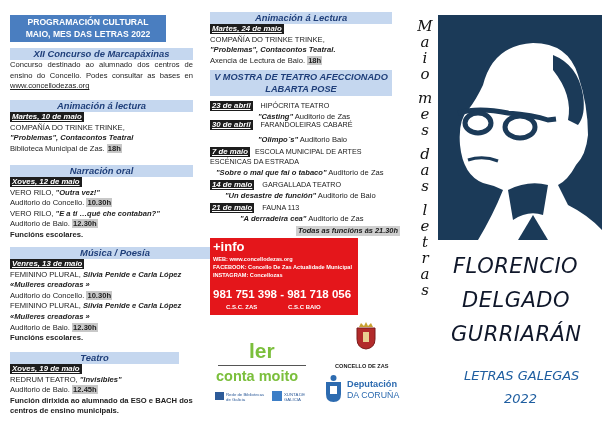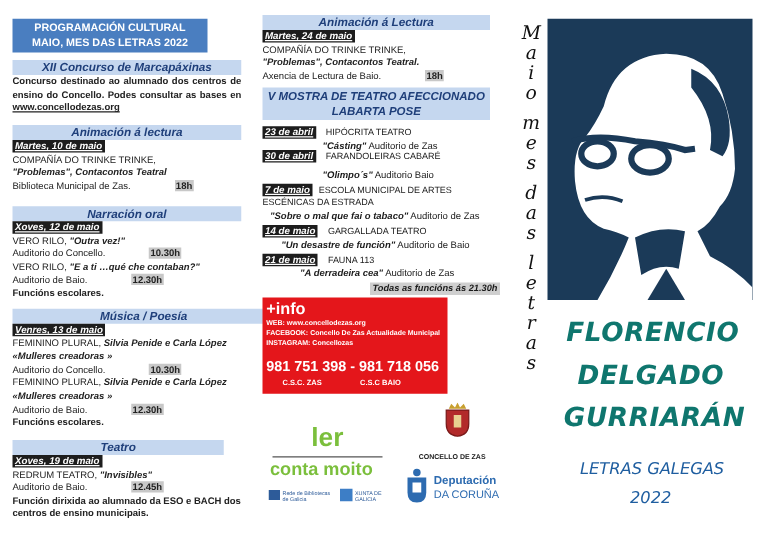--- a/index.html
+++ b/index.html
@@ -16,24 +16,24 @@
   .sec-head {
     position: absolute; background: #c5d7ef; color: #1f3f7a; font-weight: bold;
     font-style: italic; text-align: center; font-size: 9.4px; line-height: 12px;
   }
   .txt { position: absolute; font-size: 7.6px; line-height: 10.6px; color: #222; }
   .date {
     display: inline-block; background: #1d1d1d; color: #fff; font-weight: bold;
     font-style: italic; text-decoration: underline; font-size: 7.8px; line-height: 10px;
     padding: 0 2px;
   }
-  .hl { background: #c8c8c8; font-weight: bold; padding: 0 1px; margin-left: 33px; }
+  .hl { background: #c8c8c8; font-weight: bold; padding: 0 1px; }
   .bi { font-weight: bold; font-style: italic; }
   .b { font-weight: bold; }
-  .just { text-align: justify; font-weight: bold; }
+  .just { text-align: justify; }
   .link { text-decoration: underline; }
 
   .mostra-row { position: absolute; font-size: 7.2px; line-height: 10px; }
   .mostra-row .date { min-width: 0; }
   .mostra-sub { position: absolute; font-size: 7.6px; line-height: 10px; }
   .allfun { position: absolute; background: #cfcfcf; font-weight: bold; font-size: 7.4px; line-height: 10px; padding: 0 2px; }
 
   #info-box { position: absolute; left: 210px; top: 238px; width: 148px; height: 77px; background: #e4161b; color: #fff; }
   #info-box .t1 { position: absolute; left: 3px; top: 1px; font-weight: bold; font-size: 13px; line-height: 15px; }
   #info-box .t2 { position: absolute; left: 3px; font-weight: bold; font-size: 5.6px; line-height: 7.5px; white-space: nowrap; }
@@ -51,21 +51,21 @@
   .dep-icon { position: absolute; left: 325px; top: 374px; width: 17px; height: 29px; }
   .dep-text1 { position: absolute; left: 347px; top: 379px; color: #2d6bb0; font-weight: bold; font-size: 9.2px; line-height: 10px; white-space: nowrap; }
   .dep-text2 { position: absolute; left: 347px; top: 390px; color: #2d6bb0; font-size: 8.8px; line-height: 10px; white-space: nowrap; }
 
   .vert-letters { position: absolute; left: 415px; top: 18px; width: 20px; font-family: "DejaVu Serif", serif; font-style: italic; font-size: 15px; line-height: 16px; color: #111; text-align: center; }
   .vert-letters span { display: block; }
   .vert-letters .gap { height: 8px; }
 
   .portrait { position: absolute; left: 438px; top: 15px; width: 164px; height: 225px; background: #1b3a58; overflow: hidden; }
 
-  .name { position: absolute; color: #0f766e; font-family: "DejaVu Sans", sans-serif; font-weight: bold; font-style: italic; letter-spacing: 0.5px; white-space: nowrap; }
+  .name { position: absolute; color: #0f172a; font-family: "DejaVu Sans", sans-serif; font-weight: normal; font-style: italic; letter-spacing: 0.5px; white-space: nowrap; }
   .sub { position: absolute; color: #1f5ea0; font-family: "DejaVu Sans", sans-serif; font-style: italic; white-space: nowrap; }
 </style>
 </head>
 <body>
 
 <div id="col1" class="col">
   <div class="title-box" style="left:0;top:15px;width:156px;">
     <div>PROGRAMACIÓN CULTURAL</div>
     <div>MAIO, MES DAS LETRAS 2022</div>
   </div>

